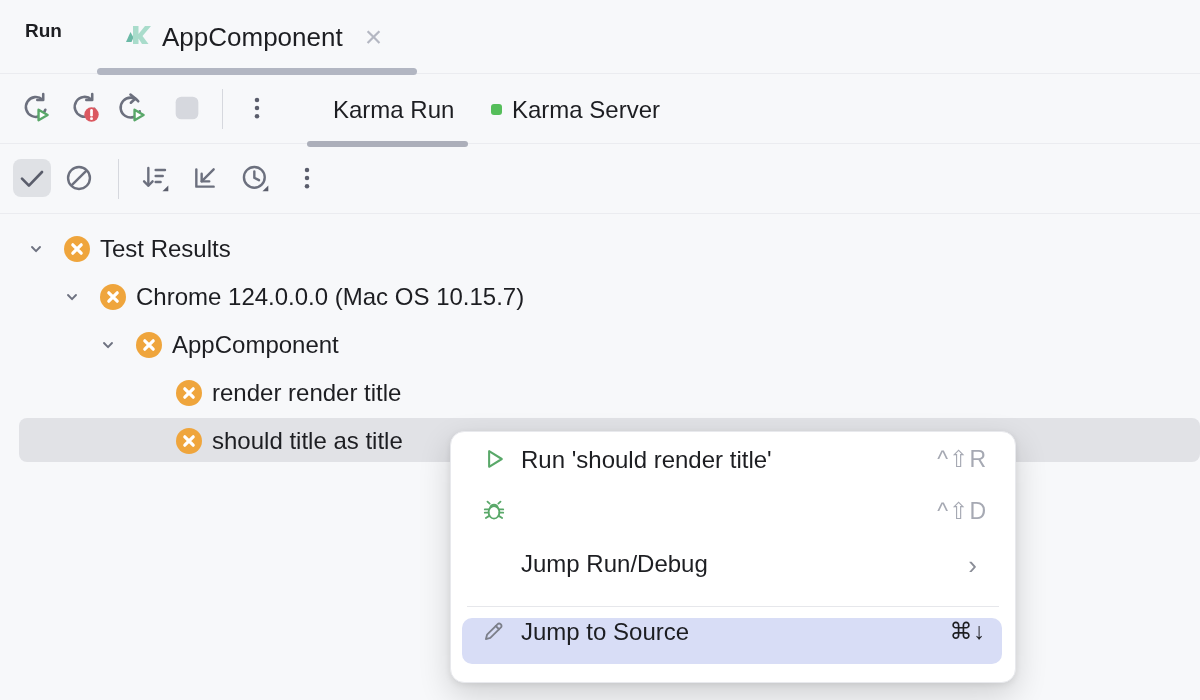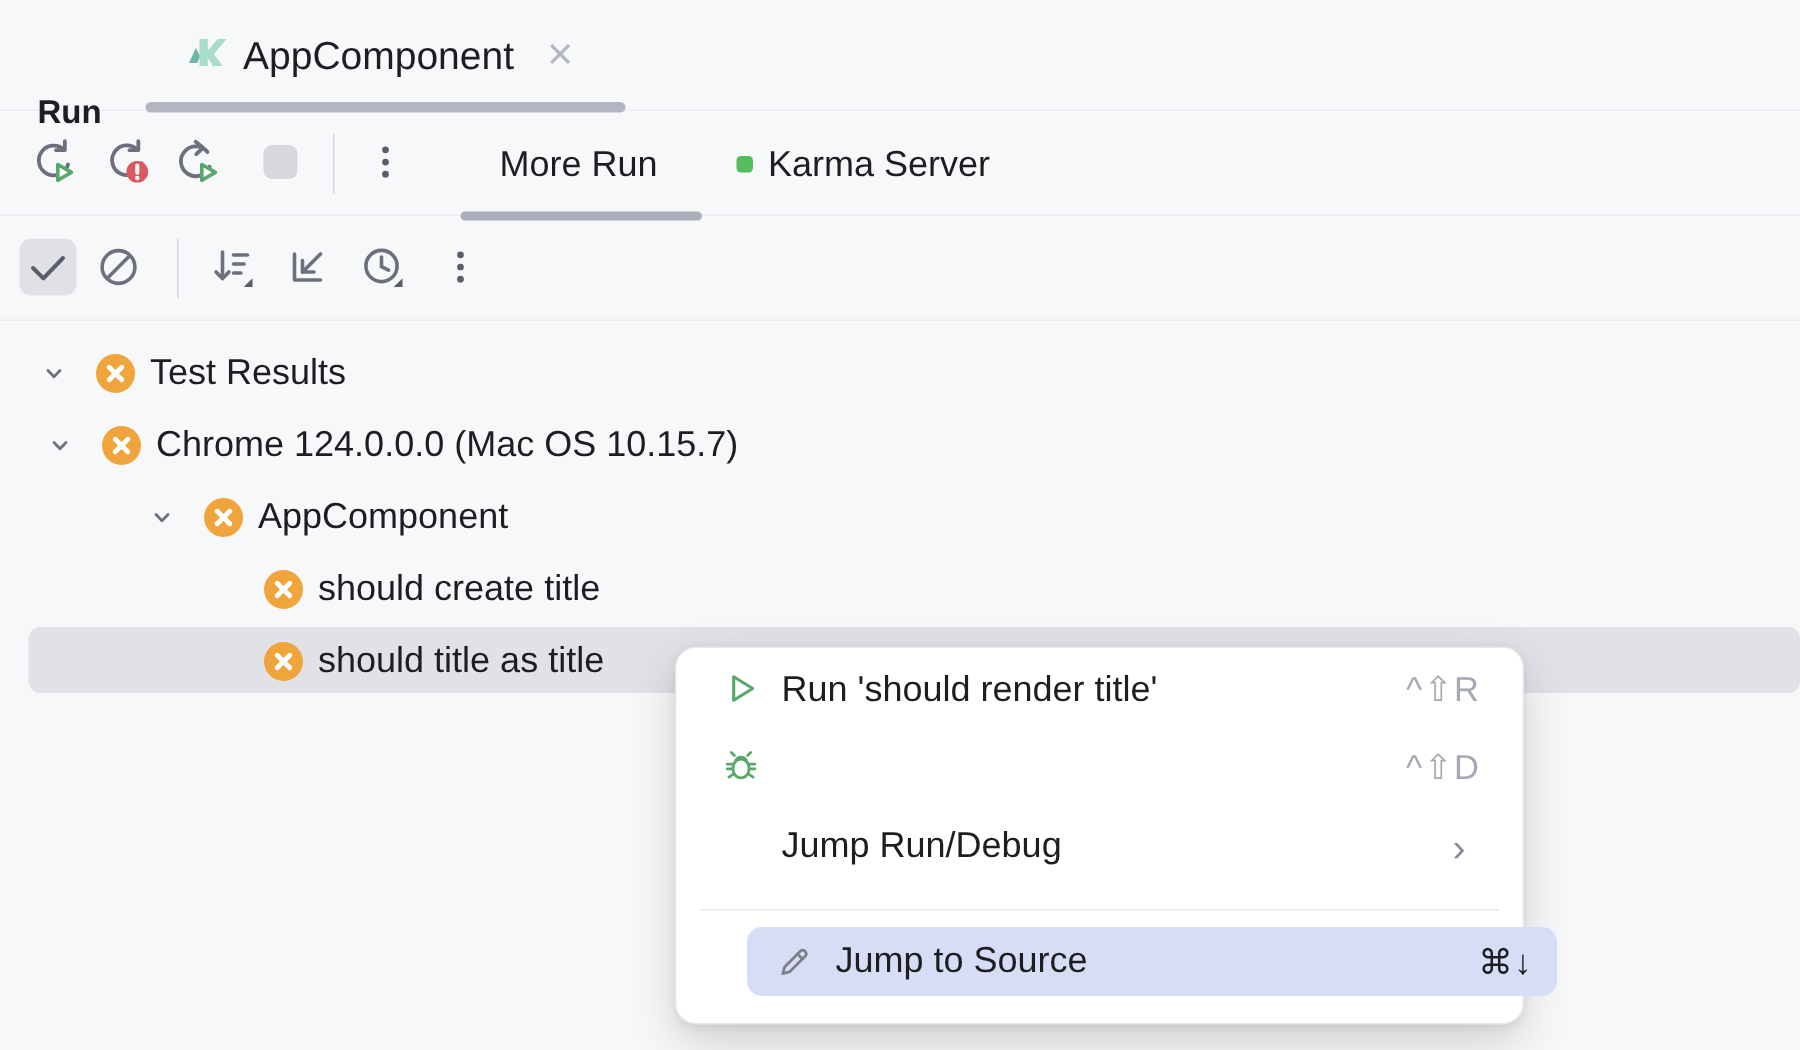--- a/index.html
+++ b/index.html
@@ -7,21 +7,21 @@
   body {
     position:relative; overflow:hidden;
     background:#F7F8FA;
     font-family:"Liberation Sans","DejaVu Sans",sans-serif;
     color:#1D1E22;
   }
   .abs { position:absolute; }
 
   
   .header { left:0; top:0; width:1200px; height:74px; border-bottom:1px solid #EBECF0; }
-  .tool-label { left:25px; top:20px; font-size:22px; font-weight:700;margin-top:42px; }
+  .tool-label { left:25px; top:20px; font-size:19px; font-weight:700; }
   .editor-tab { left:122px; top:12px; height:50px; display:flex; align-items:center; gap:8px; cursor:default; }
   .editor-tab .tab-text { font-size:26px; }
   .tab-close { font-size:30px; color:#B4B7C2; margin-left:14px; line-height:1; }
   .header-indicator { left:97px; top:68px; width:320px; height:7px; border-radius:4px; background:#B2B6C2; }
 
   
   .toolbar1 { left:0; top:75px; width:1200px; height:69px; border-bottom:1px solid #EBECF0; }
   .icon-btn { position:absolute; top:14px; width:38px; height:38px; display:flex; align-items:center; justify-content:center; border-radius:8px; }
   .vsep { position:absolute; top:14px; width:1px; height:40px; background:#D6D8DE; }
   .run-tab { position:absolute; top:0; height:69px; display:flex; align-items:center; gap:10px; font-size:24px; }
@@ -45,22 +45,22 @@
     background:#FFFFFF; border:1px solid #E8E9ED; border-radius:14px;
     box-shadow:0 12px 32px rgba(0,0,0,0.16), 0 2px 6px rgba(0,0,0,0.08);
   }
   .menu-item { position:absolute; left:0; width:100%; height:52px; display:flex; align-items:flex-start; padding:0 28px 0 30px; font-size:24px; }
   .mi-icon { width:26px; height:26px; margin-right:14px; flex:0 0 auto; }
   .mi-shortcut { margin-left:auto; color:#A6A9B3; font-size:23px; letter-spacing:1px; }
   .mi-chevron { margin-left:auto; margin-right:10px; color:#8A8D97; font-size:26px; }
   .menu-sep { position:absolute; left:16px; right:16px; top:174px; height:1px; background:#E6E7EB; }
   .menu-highlight {
     position:absolute; left:11px; top:186px; width:540px; height:46px;
-    background:#D8DDF6; border-radius:10px; display:flex; align-items:center;
-    padding:0 16px 0 19px; font-size:24px;margin-left:36px;
+    background:#D8DDF6; border-radius:10px; display:flex; align-items:flex-start;
+    padding:0 16px 0 19px; font-size:24px;
   }
   .menu-highlight .mi-shortcut { color:#1D1E22; }
 </style>
 </head>
 <body>
 
 <div class="abs header">
   <div class="abs tool-label">Run</div>
   <div class="abs editor-tab">
     <span>
@@ -106,21 +106,21 @@
   </div>
   <div class="vsep" style="left:222px"></div>
   <div class="icon-btn" style="left:238px">
     <svg width="30" height="30" viewBox="0 0 24 24" fill="#5A5D6B">
       <circle cx="12" cy="5.5" r="1.8"></circle>
         <circle cx="12" cy="12" r="1.8"></circle>
         <circle cx="12" cy="18.5" r="1.8"></circle>
     </svg>
   </div>
   <div class="run-tab" style="left:333px">
-    <span>More Run</span>
+    <span>Karma Run</span>
   </div>
   <div class="run-tab" style="left:491px">
     <span class="server-dot"></span>
     <span>Karma Server</span>
   </div>
 </div>
 <div class="abs testrun-indicator"></div>
 
 <div class="abs toolbar2">
   <div class="icon-btn toggled" style="left:13px">
@@ -176,21 +176,21 @@
     <svg class="chev" viewBox="0 0 16 16">
         <path d="M4 6 L8 10.2 L12 6" fill="none" stroke="#6E7280" stroke-width="1.9" stroke-linecap="round" stroke-linejoin="round"></path>
       </svg>
     <svg class="badge" viewBox="0 0 26 26">
         <circle cx="13" cy="13" r="13" fill="#EFA53C"></circle>
         <path d="M8.8 8.8 L17.2 17.2 M17.2 8.8 L8.8 17.2" stroke="#FFFFFF" stroke-width="3.2" stroke-linecap="round"></path>
       </svg>
     <span>Test Results</span>
   </div>
 
-  <div class="tree-row" style="padding-left:32px">
+  <div class="tree-row" style="padding-left:64px">
     <svg class="chev" viewBox="0 0 16 16">
         <path d="M4 6 L8 10.2 L12 6" fill="none" stroke="#6E7280" stroke-width="1.9" stroke-linecap="round" stroke-linejoin="round"></path>
       </svg>
     <svg class="badge" viewBox="0 0 26 26">
         <circle cx="13" cy="13" r="13" fill="#EFA53C"></circle>
         <path d="M8.8 8.8 L17.2 17.2 M17.2 8.8 L8.8 17.2" stroke="#FFFFFF" stroke-width="3.2" stroke-linecap="round"></path>
       </svg>
     <span>Chrome 124.0.0.0 (Mac OS 10.15.7)</span>
   </div>
 
@@ -204,21 +204,21 @@
       </svg>
     <span>AppComponent</span>
   </div>
 
 
   <div class="tree-row" style="padding-left:176px">
     <svg class="badge" viewBox="0 0 26 26">
         <circle cx="13" cy="13" r="13" fill="#EFA53C"></circle>
         <path d="M8.8 8.8 L17.2 17.2 M17.2 8.8 L8.8 17.2" stroke="#FFFFFF" stroke-width="3.2" stroke-linecap="round"></path>
       </svg>
-    <span>should create title</span>
+    <span>render render title</span>
   </div>
 
   <div class="tree-row" style="padding-left:176px">
     <svg class="badge" viewBox="0 0 26 26">
         <circle cx="13" cy="13" r="13" fill="#EFA53C"></circle>
         <path d="M8.8 8.8 L17.2 17.2 M17.2 8.8 L8.8 17.2" stroke="#FFFFFF" stroke-width="3.2" stroke-linecap="round"></path>
       </svg>
     <span>should title as title</span>
   </div>
 </div>

